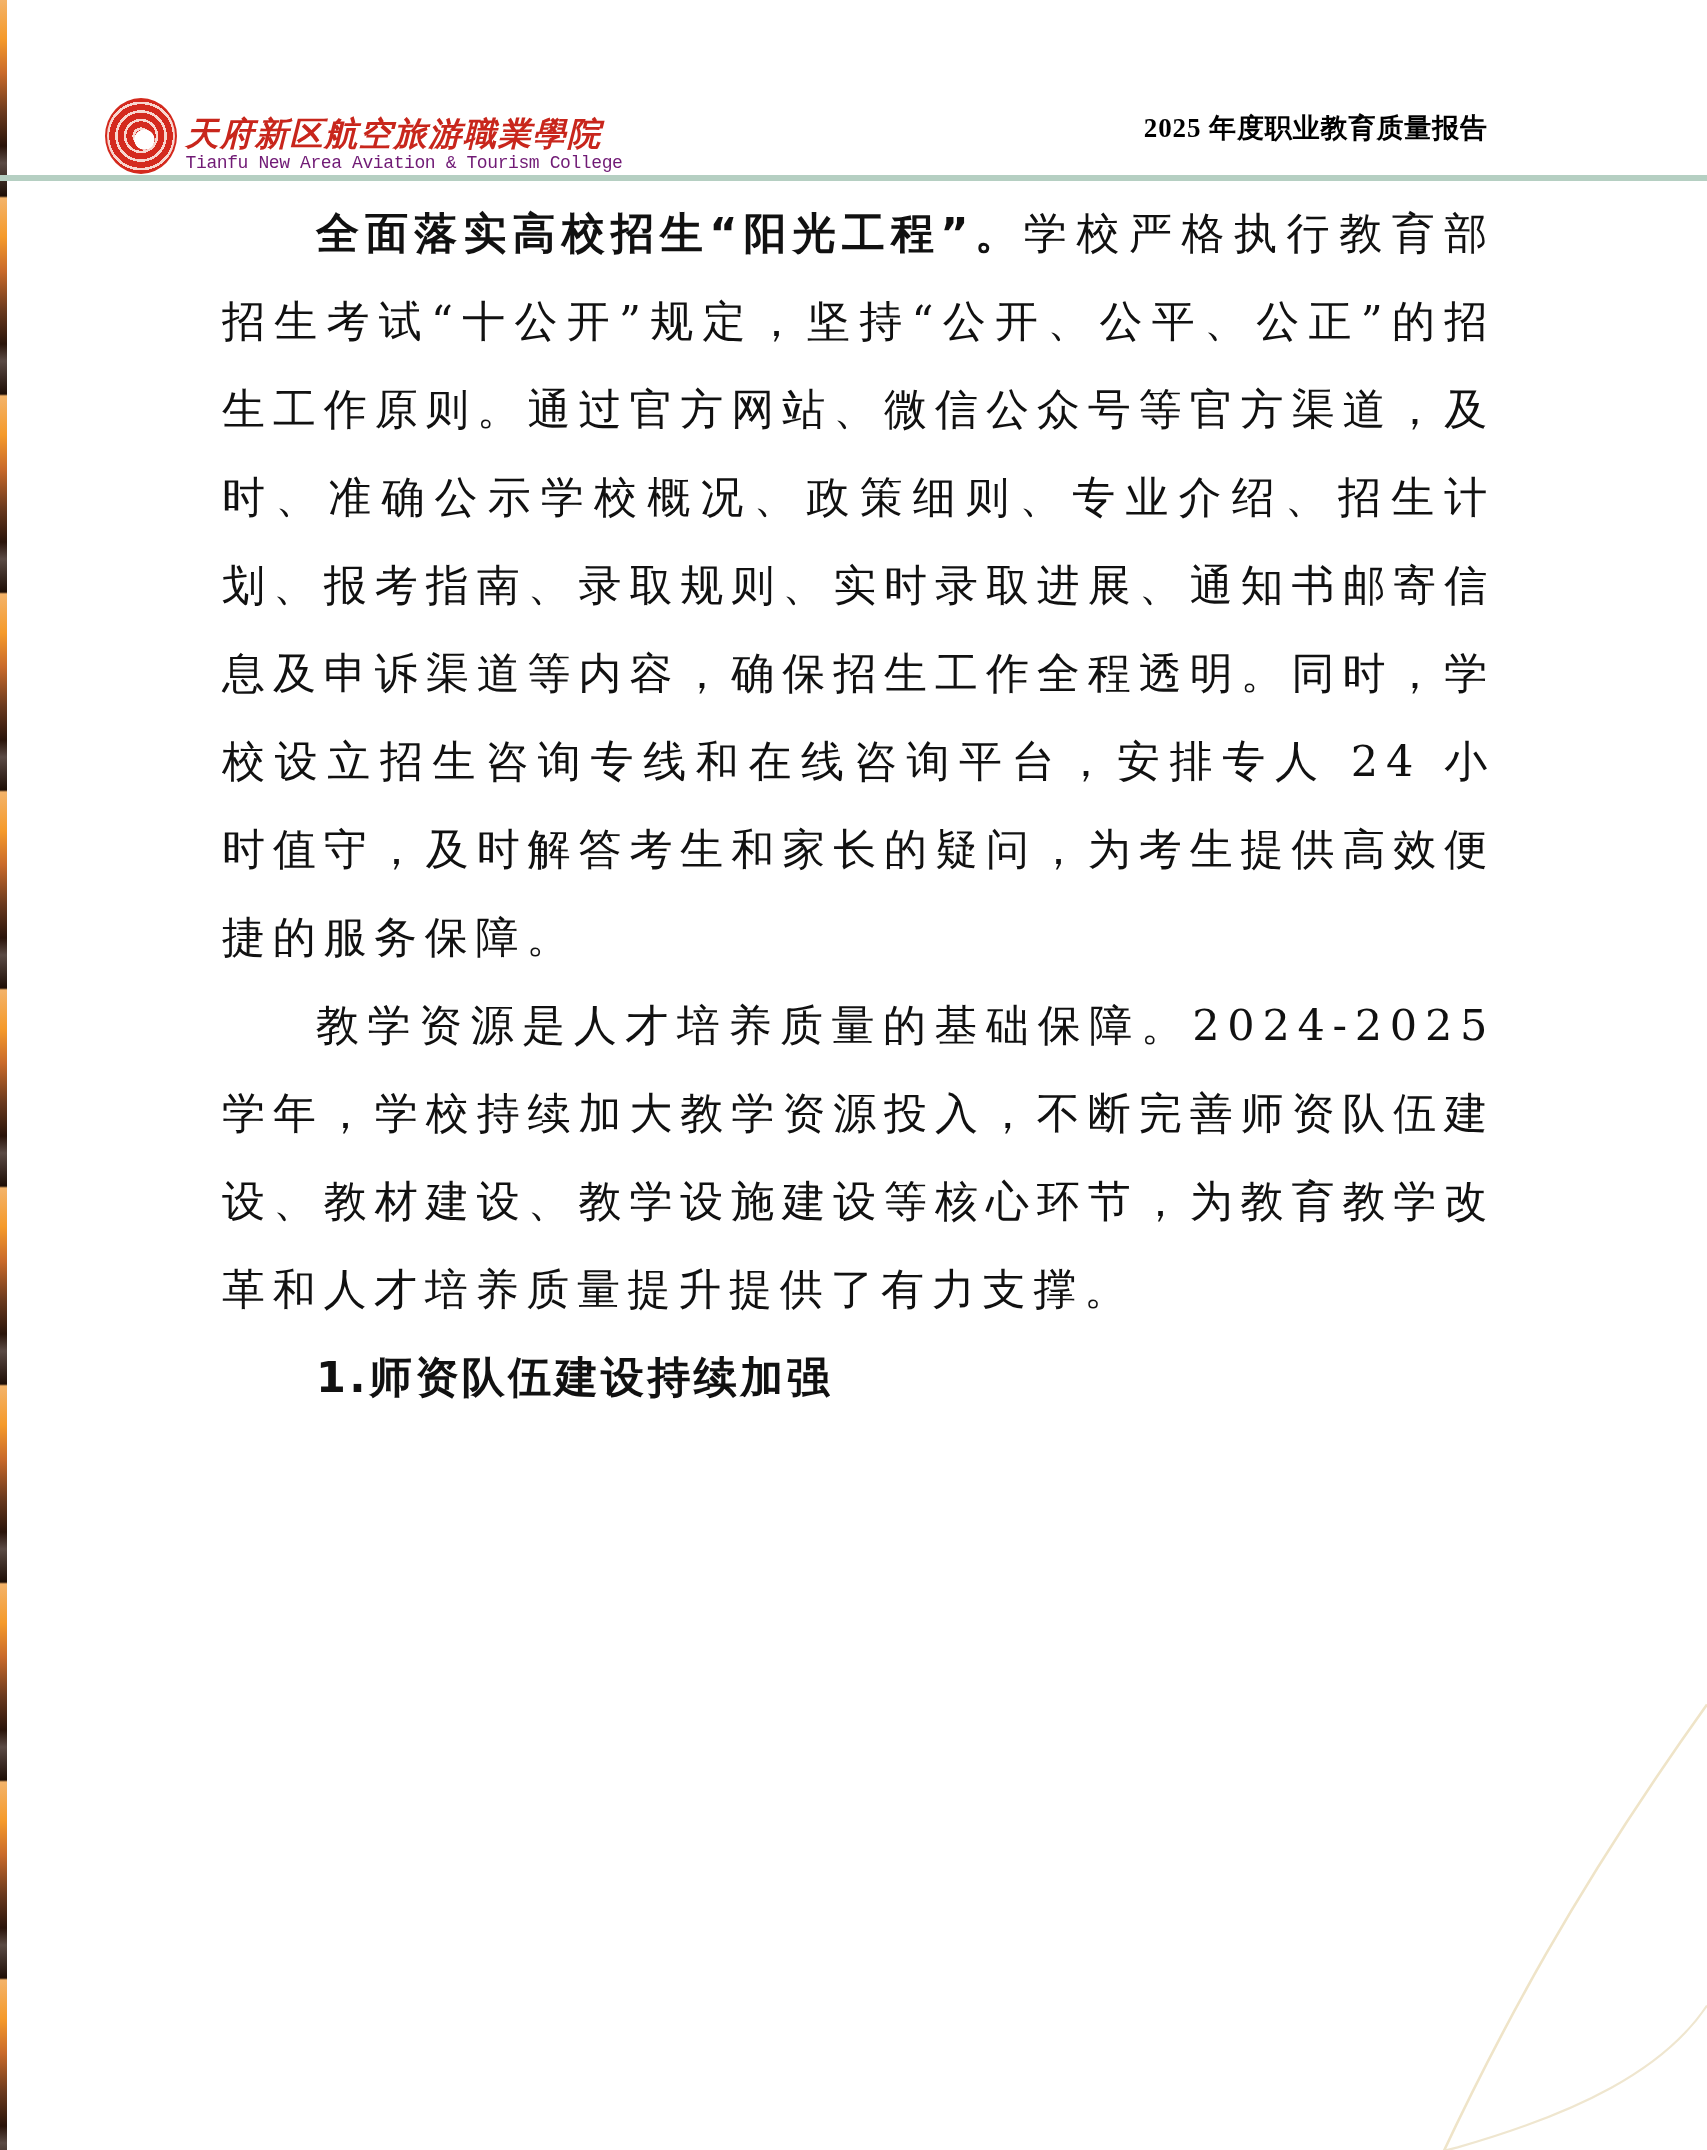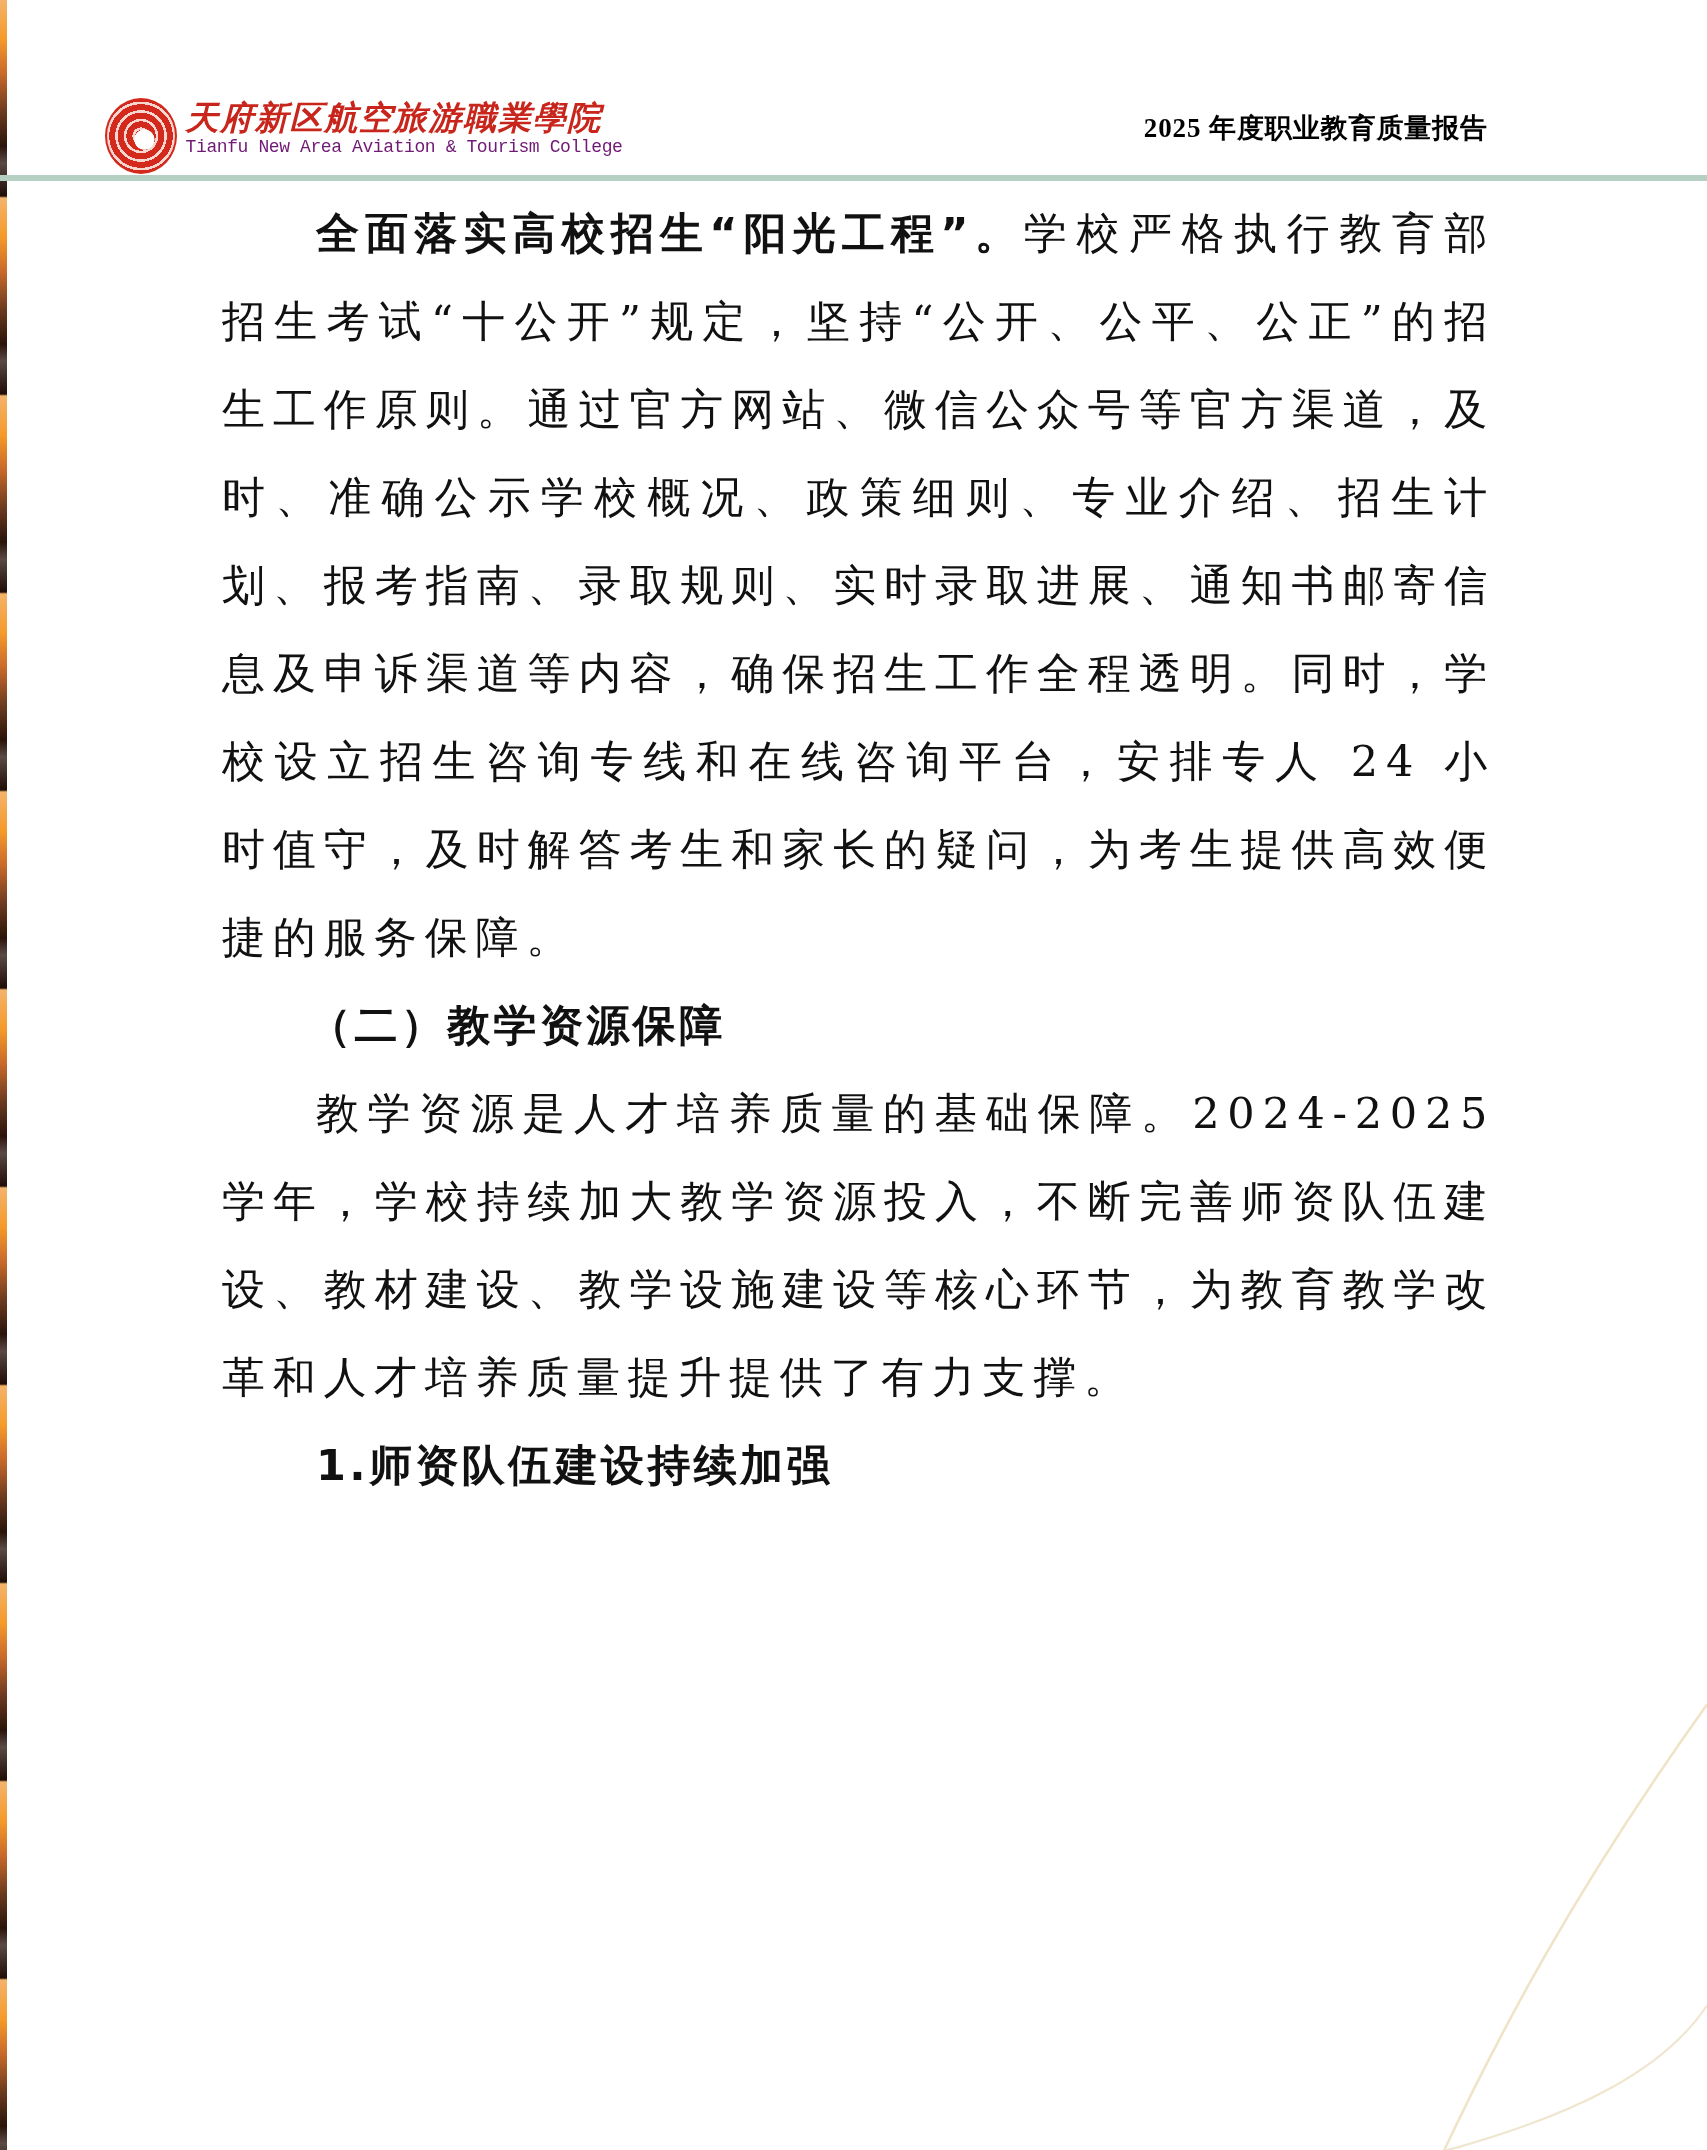--- a/index.html
+++ b/index.html
@@ -11,21 +11,21 @@
   }
   
   .left-strip {
     position: absolute; left: 0; top: 0; width: 6.9px; height: 2414px;
     background: repeating-linear-gradient(180deg,
       #f3b36a 0px, #f59a2a 39px, #c96a2a 73px, #6b3a1e 112px,
       #2a140a 146px, #5a4a44 163px, #1e0e06 196px, #f3b36a 198px);
   }
   
   .header { position: absolute; left: 0; top: 0; width: 1707px; height: 181px; }
-  .logo { position: absolute; left: 105px; top: 98px; display: flex; align-items: flex-start; }
+  .logo { position: absolute; left: 105px; top: 98px; display: flex; align-items: flex-end; }
   .logo-emblem {
     width: 72px; height: 76px; border-radius: 50%;
     background:
       radial-gradient(circle at 55% 55%, #fff 0 18%, transparent 19%),
       repeating-radial-gradient(circle at 50% 50%, #d42a1e 0 6px, #f7d7d0 6px 8.6px);
     border: 2.6px solid #d42a1e; box-sizing: border-box;
   }
   .logo-text { margin-left: 8.6px; }
   .logo-cn {
     font-family: "DejaVu Serif", serif; font-weight: bold; font-style: italic;
@@ -74,21 +74,20 @@
     </div>
   </div>
   <div class="report-title">2025 年度职业教育质量报告</div>
   <div class="header-rule"></div>
 </div>
 
 <div class="content">
   <p class="para"><span class="lead">全面落实高校招生“阳光工程”。</span><span>学校严格执行教育部招生考试“十公开”规定，坚持“公开、公平、公正”的招生工作原则。通过官方网站、微信公众号等官方渠道，及时、准确公示学校概况、政策细则、专业介绍、招生计划、报考指南、录取规则、实时录取进展、通知书邮寄信息及申诉渠道等内容，确保招生工作全程透明。同时，学校设立招生咨询专线和在线咨询平台，安排专人 24 小时值守，及时解答考生和家长的疑问，为考生提供高效便捷的服务保障。</span></p>
 
 
-  <p class="heading h2">（二）教学资源保障</p>
 
   <p class="para"><span>教学资源是人才培养质量的基础保障。2024-2025 学年，学校持续加大教学资源投入，不断完善师资队伍建设、教材建设、教学设施建设等核心环节，为教育教学改革和人才培养质量提升提供了有力支撑。</span></p>
 
   <p class="heading">1.师资队伍建设持续加强</p>
 
 </div>
 
 <svg class="deco" width="602" height="860" viewBox="0 0 1400 2000">
   <path d="M1400 350 C 1150 700, 900 1100, 650 1700 C 600 1820, 560 1920, 540 2000" fill="none" stroke="#efe4c8" stroke-width="6"></path>
   <path d="M1400 1050 C 1300 1200, 1100 1300, 820 1380 C 760 1395, 700 1410, 680 1420" fill="none" stroke="#efe6cf" stroke-width="5"></path>

